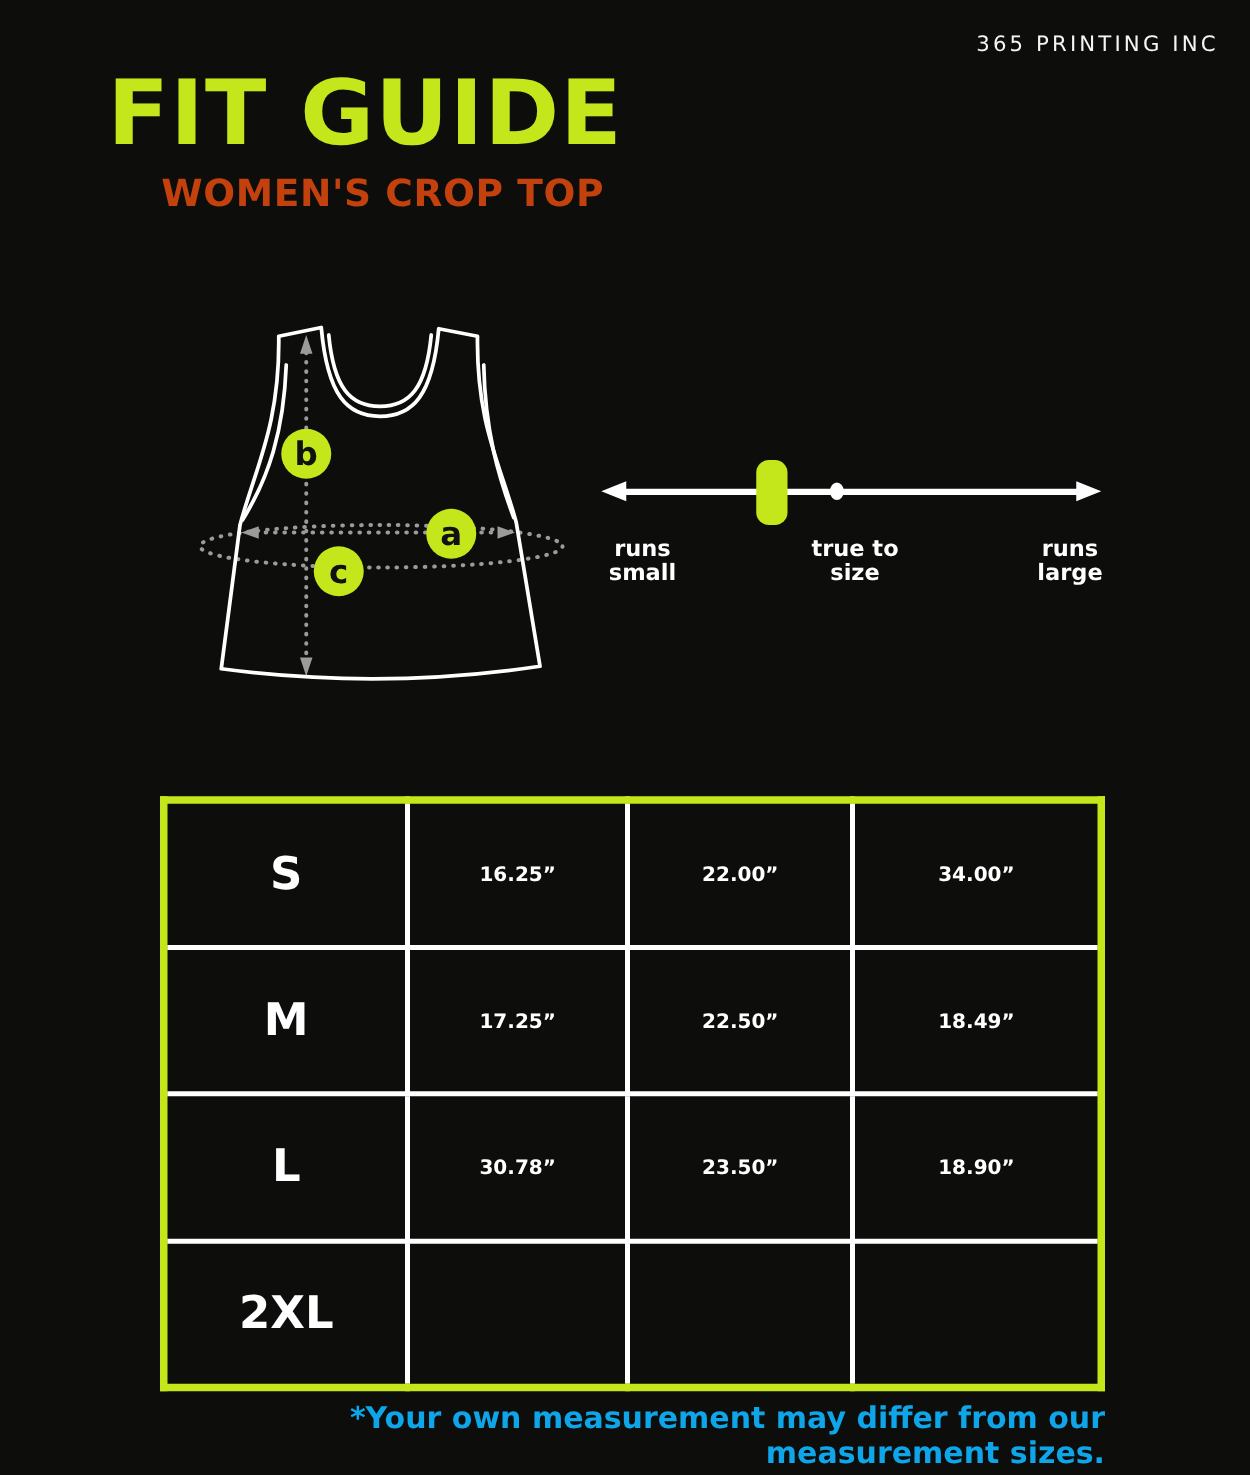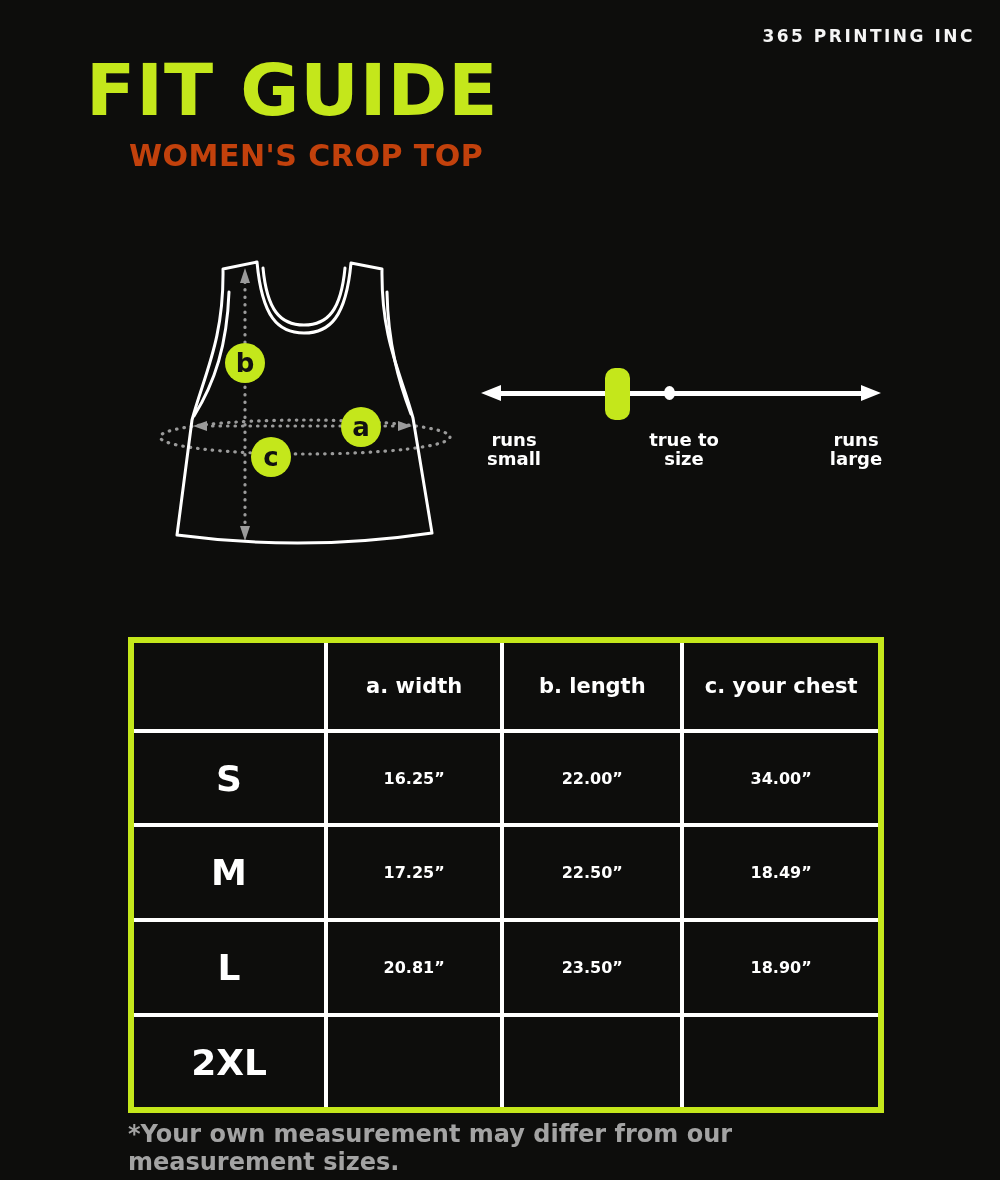--- a/index.html
+++ b/index.html
@@ -7,21 +7,21 @@
   body {
     position: relative;
     background: #0d0d0c;
     font-family: "DejaVu Sans", sans-serif;
     color: #ffffff;
     overflow: hidden;
   }
   .brand {
     position: absolute;
     top: 26px; right: 25px;
-    font-size: 17px; font-weight: bold;
+    font-size: 17px; font-weight: normal;
     letter-spacing: 2.5px;
     color: #f5f5f5;
   }
   .title {
     position: absolute;
     left: 58px; top: 54px;
     font-size: 72px; font-weight: bold;
     letter-spacing: 1px;
     color: #c4e71b;
     line-height: 1;
@@ -98,23 +98,23 @@
     padding: 0;
   }
   table.size-table tr.head-row { height: 64px; }
   table.size-table tr.data-row { height: 67px; }
   .col-head { font-size: 21px; font-weight: bold; }
   .size-cell { font-size: 36px; font-weight: bold; }
   .val-cell { font-size: 16px; font-weight: bold; }
   .footnote {
     position: absolute;
     left: 128px; top: 1120px; width: 756px;
-    text-align: left;
+    text-align: right;
     font-size: 24px; font-weight: bold;
-    color: #a3a3a3;
+    color: #0ea5e9;
   }
   .shirt-line { fill: none; stroke: #ffffff; stroke-width: 3; stroke-linecap: round; stroke-linejoin: round; }
   .guide-dotted { fill: none; stroke: #9b9b9b; stroke-width: 3.2; stroke-linecap: round; stroke-dasharray: 0.5 7; }
   .guide-arrow { fill: #9b9b9b; }
   .marker-circle { fill: #c4e71b; }
   .marker-letter { fill: #111111; font-family: "DejaVu Sans", sans-serif; font-size: 26px; font-weight: bold; text-anchor: middle; }
 </style>
 </head>
 <body>
 
@@ -169,41 +169,35 @@
 </div>
 
 <table class="size-table">
   <colgroup>
     <col style="width:26%">
       <col style="width:23.5%">
       <col style="width:24%">
       <col style="width:26.5%">
   </colgroup>
   <tbody>
-      <tr class="head-row">
-    <th class="col-head"></th>
-    <th class="col-head">a. width</th>
-    <th class="col-head">b. length</th>
-    <th class="col-head">c. your chest</th>
-  </tr>
   <tr class="data-row">
     <td class="size-cell">S</td>
     <td class="val-cell">16.25”</td>
     <td class="val-cell">22.00”</td>
     <td class="val-cell">34.00”</td>
   </tr>
   <tr class="data-row">
     <td class="size-cell">M</td>
     <td class="val-cell">17.25”</td>
     <td class="val-cell">22.50”</td>
     <td class="val-cell">18.49”</td>
   </tr>
   <tr class="data-row">
     <td class="size-cell">L</td>
-    <td class="val-cell">20.81”</td>
+    <td class="val-cell">30.78”</td>
     <td class="val-cell">23.50”</td>
     <td class="val-cell">18.90”</td>
   </tr>
   <tr class="data-row">
     <td class="size-cell">2XL</td>
     <td class="val-cell"></td>
     <td class="val-cell"></td>
     <td class="val-cell"></td>
   </tr>
 </tbody>

